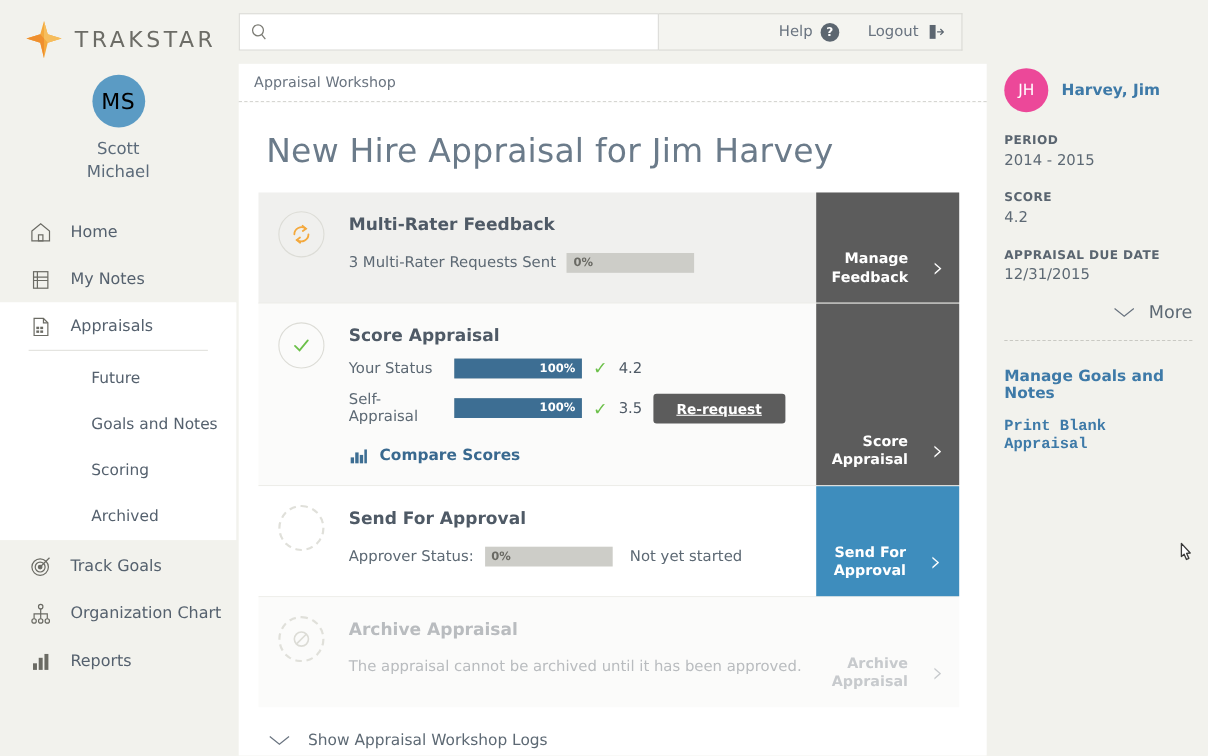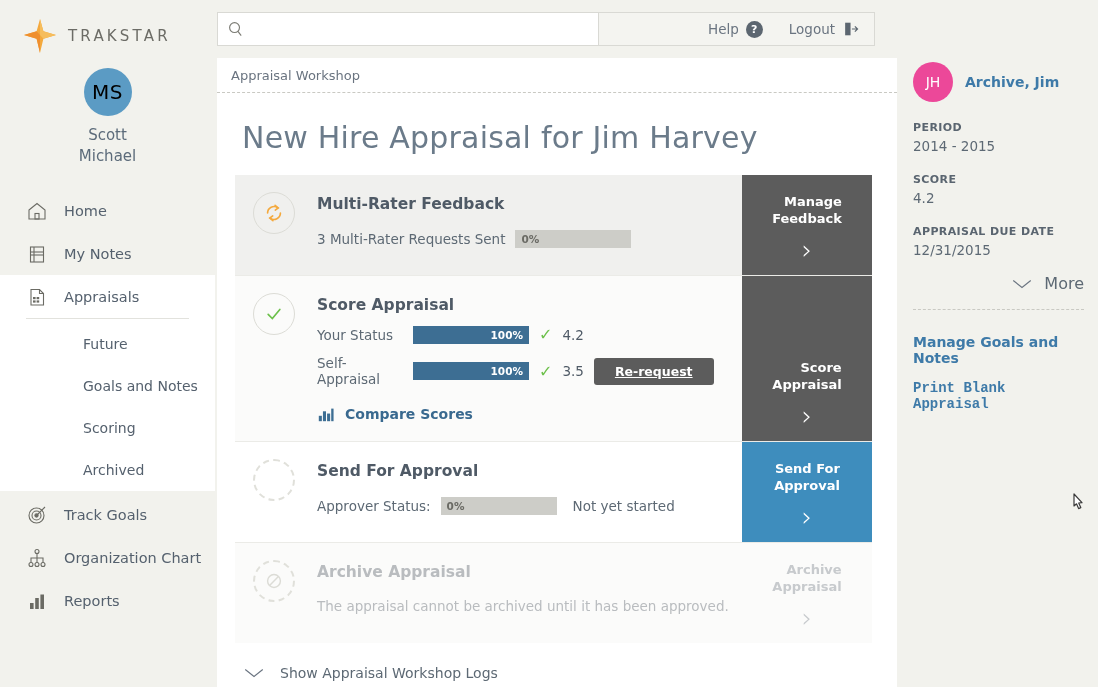--- a/index.html
+++ b/index.html
@@ -19,21 +19,21 @@
     position: relative;
   }
   .brand {
     display: flex; align-items: center;
     padding: 14px 0 0 22px;
     height: 58px;
   }
   .brand-mark { width: 36px; height: 36px; position: relative; flex: 0 0 36px; }
   .brand-name {
     margin-left: 10px;
-    font-size: 15px; letter-spacing: 3.2px;
+    font-size: 20px; letter-spacing: 3.2px;
     color: #6c6c66; font-weight: 400;
   }
   .profile { text-align: center; margin-top: 10px; }
   .avatar-lg {
     width: 48px; height: 48px; border-radius: 50%;
     background: #5b9bc4; color: #000000;
     display: inline-flex; align-items: center; justify-content: center;
     font-size: 20px; letter-spacing: .5px;
   }
   .profile-name {
@@ -165,24 +165,23 @@
   .notstarted { font-size: 13.5px; color: #5d6974; margin-left: 6px; }
 
   
   .step-action {
     width: 130px; flex: 0 0 130px;
     display: flex; align-items: flex-end; justify-content: center;
     padding: 0 0 14px 0; cursor: pointer;
     position: relative;
   }
   .action-inner {
-    display: flex; align-items: center; gap: 12px;
+    display: flex; align-items: center; gap: 22px;
     color: #fff; font-size: 13px; font-weight: bold; line-height: 17px;
     text-align: right;
-    flex-direction: column;
   }
   .act-grey { background: #5c5c5c; }
   .act-blue { background: #3e8dbd; }
   .act-plain { background: transparent; }
   .act-plain .action-inner { color: #c7cacd; }
   .chev { font-size: 26px; font-weight: 300; line-height: 22px; }
 
   .logs {
     display: flex; align-items: center; gap: 14px;
     margin: 22px 0 0 25px; font-size: 14px; color: #5d6974; cursor: pointer;
@@ -517,21 +516,21 @@
     <span class="cursor">
       <svg width="22" height="26" viewBox="0 0 22 26">
         <path d="M7 2 L7 14 L9.5 11.8 L11.6 16.6 L13.8 15.6 L11.7 11 L15 10.7 Z" fill="#ffffff" stroke="#3a3a3a" stroke-width="1.2" stroke-linejoin="round"></path>
       </svg>
     </span>
   </div>
 
   <div class="rightpanel">
     <div class="rp-head">
       <div class="avatar-sm">JH</div>
-      <div class="rp-name">Archive, Jim</div>
+      <div class="rp-name">Harvey, Jim</div>
     </div>
 
     <div class="rp-field">
       <div class="rp-label">PERIOD</div>
       <div class="rp-value">2014 - 2015</div>
     </div>
     <div class="rp-field">
       <div class="rp-label">SCORE</div>
       <div class="rp-value">4.2</div>
     </div>

